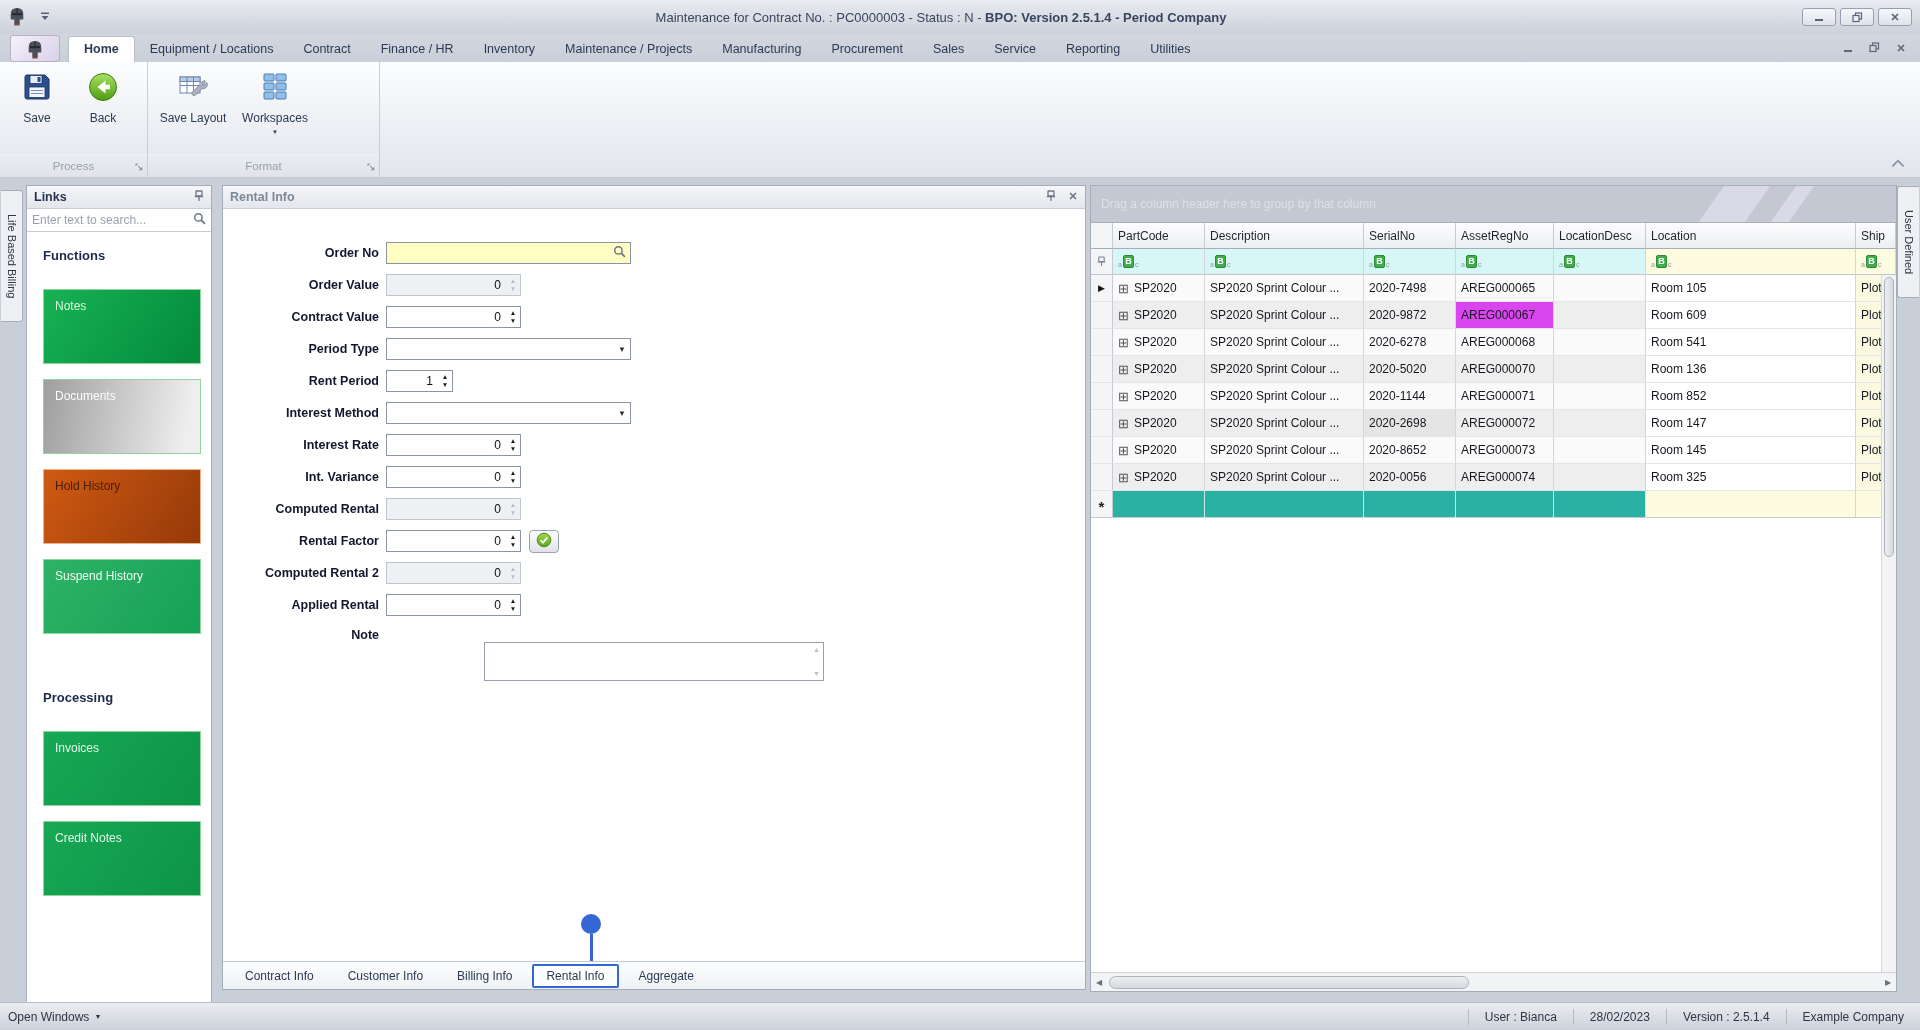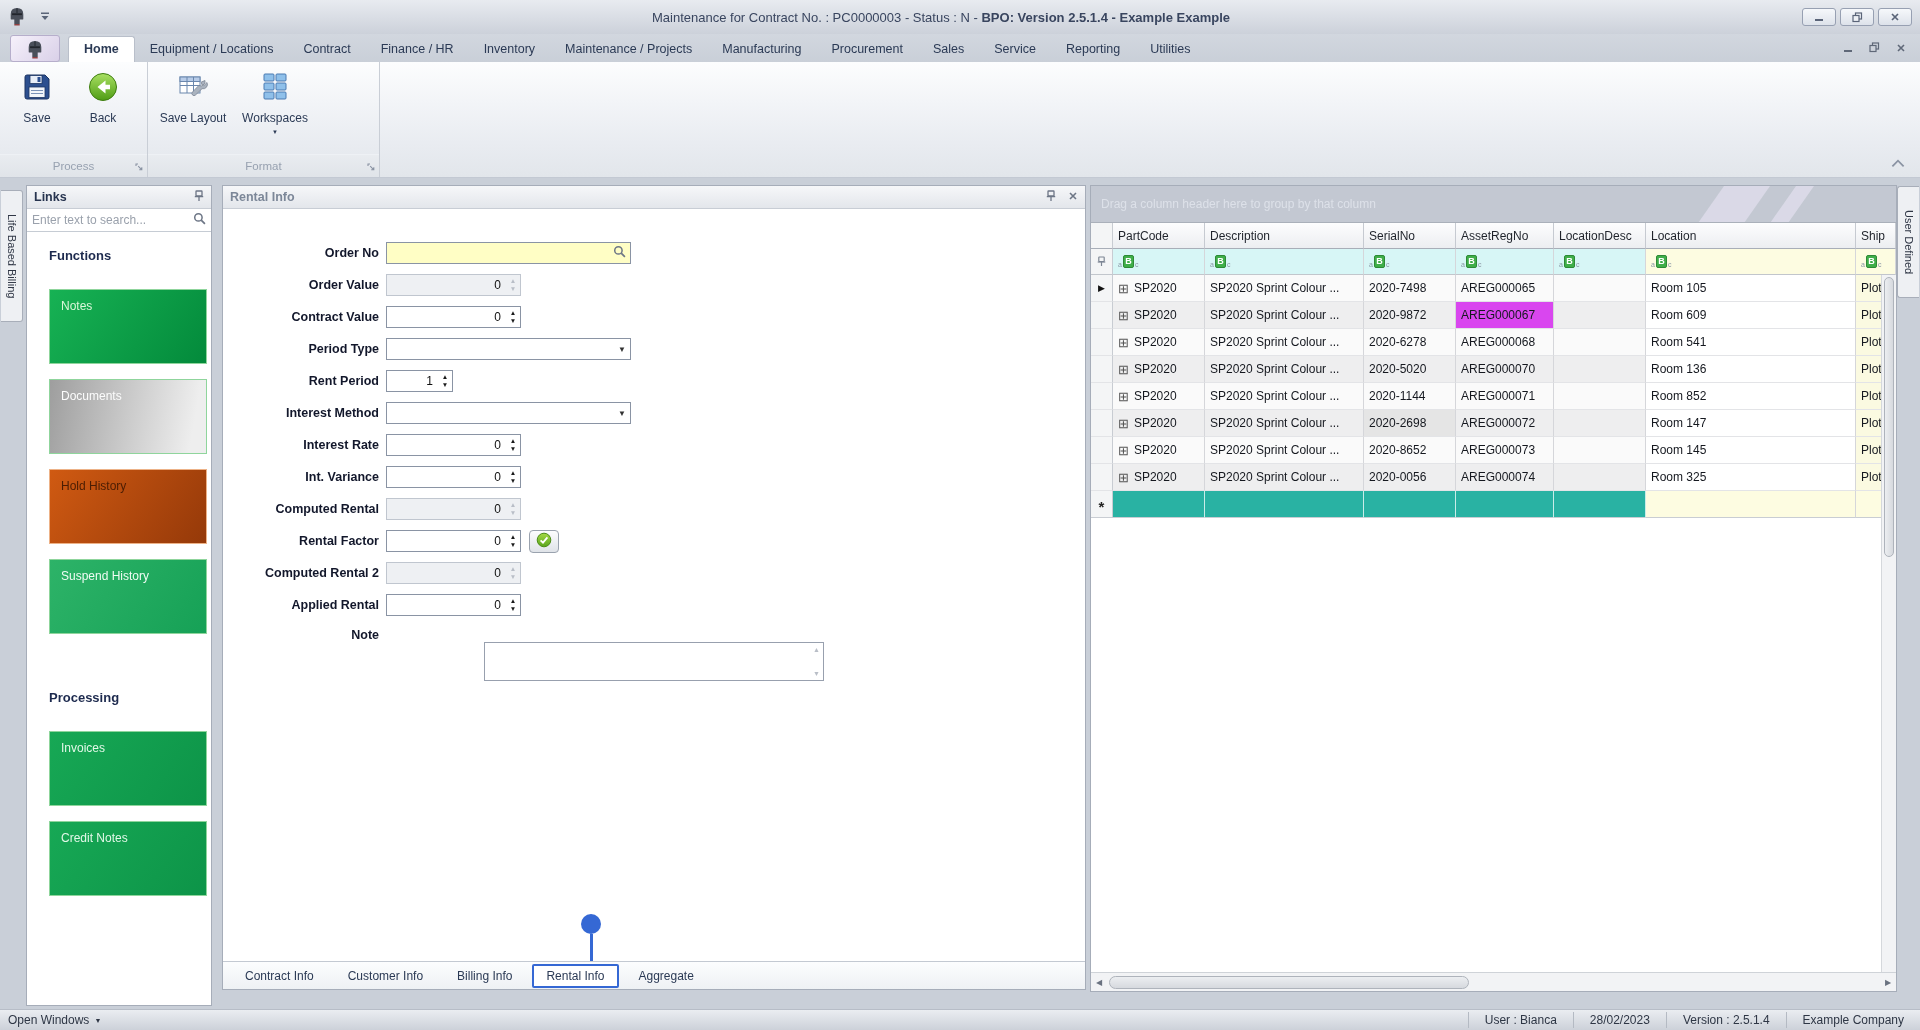--- a/index.html
+++ b/index.html
@@ -51,21 +51,21 @@
     display:flex; align-items:center; padding:0 7px; }
   .panel-header .ph-title { font-weight:700; font-size:12.5px; }
   .ph-icons { margin-left:auto; display:flex; gap:12px; align-items:center; color:#6d7686; }
 
   
   .links-panel { left:26px; top:185px; width:186px; height:821px; }
   .links-panel .ph-title { color:#27344f; }
   .search-row { height:23px; border-bottom:1px solid #c6ccd4; display:flex; align-items:center; background:#fff; padding-right:5px; }
   .search-row input { flex:1; min-width:0; border:none; outline:none; height:21px; padding:0 5px; font:12px "Liberation Sans",sans-serif; color:#333; }
   .search-row input::placeholder { color:#9aa1ac; }
-  .links-body { padding:16px 0 0 22px; }
+  .links-body { padding:16px 0 0 16px; }
   .lheading { font-size:13px; font-weight:700; color:#1d2a4e; margin-bottom:26px; }
   .lheading.second { margin-top:56px; }
   .lbtn { width:158px; height:75px; border:1px solid #8fd59c; padding:9px 11px; font-size:12px; margin-bottom:15px; }
   .lbtn.green   { background:linear-gradient(125deg,#17b254,#038a3b); color:#d9f7d9; }
   .lbtn.silver  { background:linear-gradient(100deg,#9e9e9e,#eeeeee 90%); color:#fcfcfc; }
   .lbtn.red     { background:linear-gradient(125deg,#d05a12,#953909); color:#4b1d03; border-color:#eob287; border-color:#edb287; }
   .lbtn.suspend { background:linear-gradient(125deg,#2db368,#16a156); color:#effcf3; }
   .lbtn.green2  { background:linear-gradient(125deg,#17a855,#0d9448); color:#e2f8e8; }
 
   
@@ -136,21 +136,21 @@
   .hscroll { height:19px; background:#f2f3f5; border-top:1px solid #cfd3d8; position:relative; display:flex; align-items:center; }
   .hs-ar { width:16px; text-align:center; font-size:8px; color:#6a7280; }
   .hs-ar.rt { position:absolute; right:0; }
   .hs-thumb { position:absolute; left:18px; width:360px; height:13px; border-radius:7px;
     background:linear-gradient(#eceef1,#d6d9de); border:1px solid #aeb3bb; }
   .vscroll { position:absolute; right:0; top:89px; bottom:19px; width:15px; background:#f2f3f5; border-left:1px solid #d5d8dc; }
   .vs-thumb { position:absolute; top:2px; left:1.5px; width:10px; height:280px; border-radius:6px;
     background:linear-gradient(90deg,#eceef1,#d6d9de); border:1px solid #aeb3bb; }
 
   
-  .statusbar { position:absolute; left:0; right:0; bottom:0; height:21px;
+  .statusbar { position:absolute; left:0; right:0; bottom:0; height:28px;
     background:linear-gradient(#eaedf1,#ccd1d9); border-top:1px solid #b7bdc7; display:flex; align-items:center; font-size:12px; color:#2e3645; }
   .sb-left { padding-left:8px; display:flex; align-items:center; gap:5px; }
   .sb-left .caret { font-size:7px; }
   .sb-right { margin-left:auto; display:flex; height:100%; align-items:center; }
   .sb-item { padding:0 16px; border-left:1px solid #b4bac3; height:16px; display:flex; align-items:center; }
 </style>
 </head>
 <body>
 
 <div class="app">
@@ -165,21 +165,21 @@
             <path d="M7 20 L13 20 L13 21.5 L7 21.5 Z" fill="#8a2f2f"></path>
           </svg>
       </span>
       <span>
         <svg width="10" height="9" viewBox="0 0 10 9">
             <rect x="1" y="0.5" width="8" height="1.5" fill="#5a6478"></rect>
             <path d="M1.5 4 h7 l-3.5 4 z" fill="#5a6478"></path>
           </svg>
       </span>
     </div>
-    <div class="title-text"><span>Maintenance for Contract No. : PC0000003 - Status : N - </span><b>BPO: Version 2.5.1.4 - Example Example</b></div>
+    <div class="title-text"><span>Maintenance for Contract No. : PC0000003 - Status : N - </span><b>BPO: Version 2.5.1.4 - Period Company</b></div>
     <div class="win-controls">
       <div class="winbtn">
           <svg width="10" height="10" viewBox="0 0 10 10">
             <rect x="1" y="7" width="8" height="2" fill="#5a6478"></rect>
           </svg>
         </div>
       <div class="winbtn">
           <svg width="11" height="11" viewBox="0 0 11 11">
             <rect x="3.5" y="1" width="6" height="6" fill="none" stroke="#5a6478" stroke-width="1.2"></rect>
             <rect x="1" y="3.5" width="6" height="6" fill="#eef1f5" stroke="#5a6478" stroke-width="1.2"></rect>

